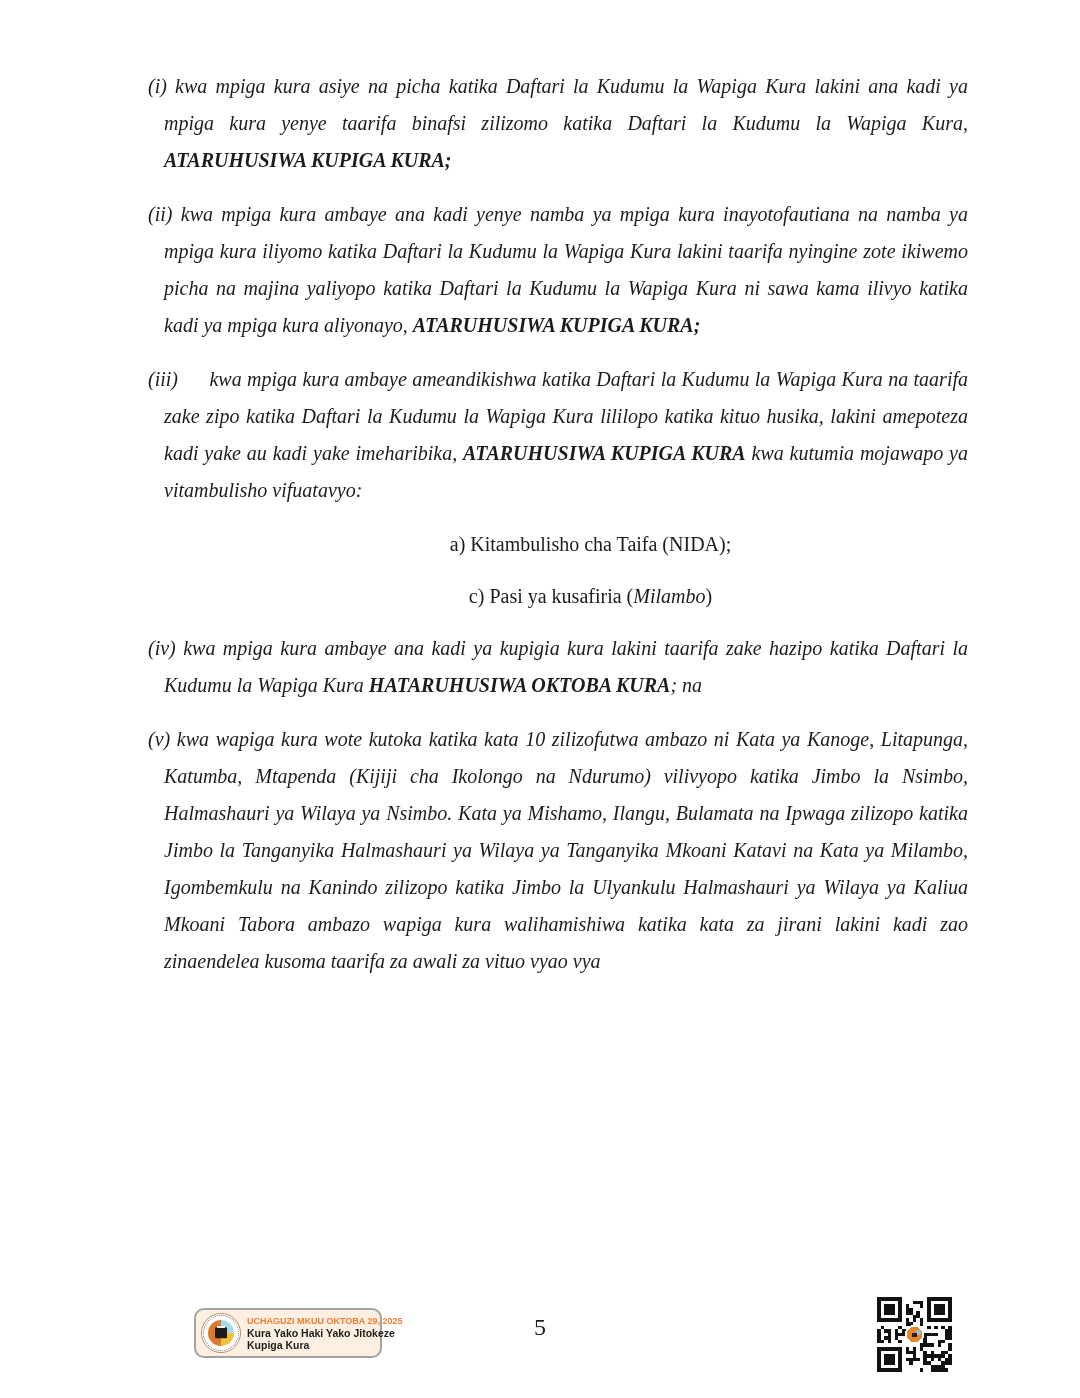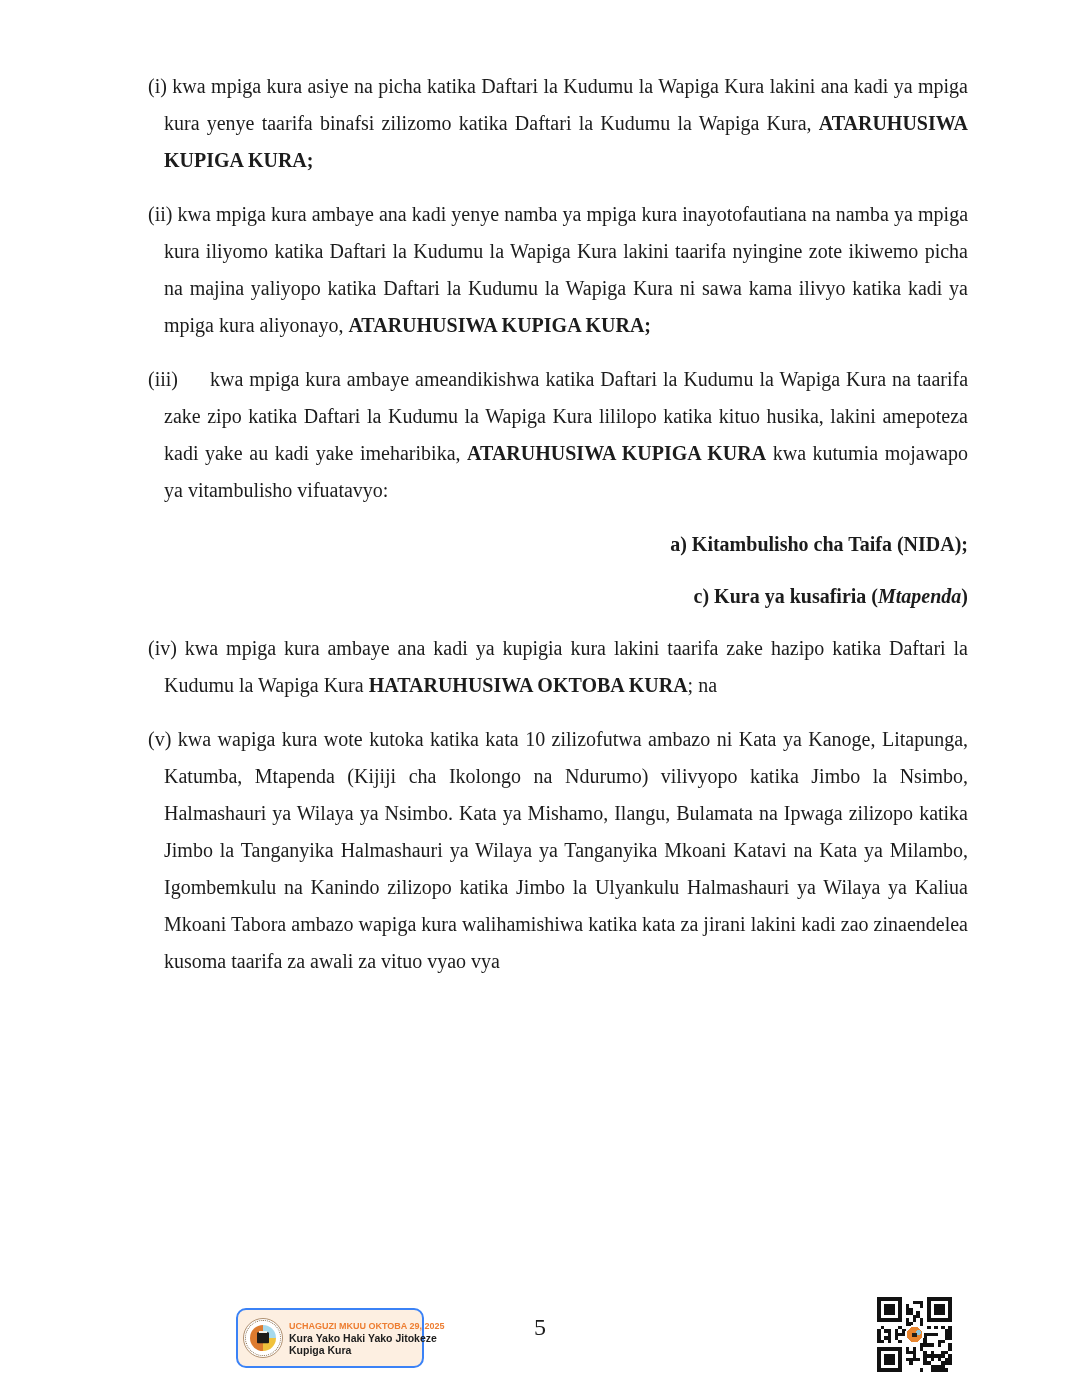--- a/index.html
+++ b/index.html
@@ -22,59 +22,58 @@
     top: 68px;
     width: 820px;
     font-size: 20px;
     line-height: 37px;
   }
   .item {
     text-align: justify;
     padding-left: 16px;
     text-indent: -16px;
     margin-bottom: 17px;
+    font-style: italic;
   }
   .item .marker { display: inline; }
   .item.wide .marker {
     display: inline-block;
     width: 56px;
     text-indent: 0;
   }
   .subitem {
     margin-left: 65px;
     padding-left: 30px;
     text-indent: -30px;
     margin-bottom: 15px;
-    text-align: right;
-    font-weight: bold;
+    text-align: center;
   }
   .note {
     margin-left: 58px;
     text-align: justify;
     margin-bottom: 17px;
   }
   .b { font-weight: bold; }
   .i { font-style: italic; }
 
   
   .footer-badge {
     position: absolute;
     left: 194px;
     top: 1308px;
     width: 188px;
-    height: 60px;
+    height: 50px;
     background: #fdefe1;
-    border: 2px solid #3b82f6;
+    border: 2px solid #a3a3a3;
     border-radius: 10px;
     box-sizing: border-box;
     display: flex;
     align-items: center;
     padding: 0 8px 0 5px;
     font-family: "Liberation Sans", "DejaVu Sans", sans-serif;
-    margin-left: 42px;
   }
   .badge-logo {
     width: 40px;
     height: 40px;
     flex: none;
     border-radius: 50%;
     background: #ffffff;
     border: 1px solid #b09070;
     position: relative;
     box-sizing: border-box;
@@ -150,21 +149,21 @@
 </head>
 <body>
 
 <div class="page">
 
   <div class="doc-body" id="doc-body">
       <div class="item"><span class="marker">(i)</span> <span>kwa mpiga kura asiye na picha katika Daftari la Kudumu la Wapiga Kura lakini ana kadi ya mpiga kura yenye taarifa binafsi zilizomo katika Daftari la Kudumu la Wapiga Kura, </span><span class="b">ATARUHUSIWA KUPIGA KURA;</span></div>
       <div class="item"><span class="marker">(ii)</span> <span>kwa mpiga kura ambaye ana kadi yenye namba ya mpiga kura inayotofautiana na namba ya mpiga kura iliyomo katika Daftari la Kudumu la Wapiga Kura lakini taarifa nyingine zote ikiwemo picha na majina yaliyopo katika Daftari la Kudumu la Wapiga Kura ni sawa kama ilivyo katika kadi ya mpiga kura aliyonayo, </span><span class="b">ATARUHUSIWA KUPIGA KURA;</span></div>
       <div class="item wide"><span class="marker">(iii)</span> <span>kwa mpiga kura ambaye ameandikishwa katika Daftari la Kudumu la Wapiga Kura na taarifa zake zipo katika Daftari la Kudumu la Wapiga Kura lililopo katika kituo husika, lakini amepoteza kadi yake au kadi yake imeharibika, </span><span class="b">ATARUHUSIWA KUPIGA KURA</span><span> kwa kutumia mojawapo ya vitambulisho vifuatavyo:</span></div>
       <div class="subitem"><span class="marker">a)</span> <span>Kitambulisho cha Taifa (NIDA);</span></div>
-      <div class="subitem"><span class="marker">c)</span> <span>Kura ya kusafiria (</span><span class="i">Mtapenda</span><span>)</span></div>
+      <div class="subitem"><span class="marker">c)</span> <span>Pasi ya kusafiria (</span><span class="i">Milambo</span><span>)</span></div>
       <div class="item"><span class="marker">(iv)</span> <span>kwa mpiga kura ambaye ana kadi ya kupigia kura lakini taarifa zake hazipo katika Daftari la Kudumu la Wapiga Kura </span><span class="b">HATARUHUSIWA OKTOBA KURA</span><span>; na</span></div>
       <div class="item"><span class="marker">(v)</span> <span>kwa wapiga kura wote kutoka katika kata 10 zilizofutwa ambazo ni Kata ya Kanoge, Litapunga, Katumba, Mtapenda (Kijiji cha Ikolongo na Ndurumo) vilivyopo katika Jimbo la Nsimbo, Halmashauri ya Wilaya ya Nsimbo. Kata ya Mishamo, Ilangu, Bulamata na Ipwaga zilizopo katika Jimbo la Tanganyika Halmashauri ya Wilaya ya Tanganyika Mkoani Katavi na Kata ya Milambo, Igombemkulu na Kanindo zilizopo katika Jimbo la Ulyankulu Halmashauri ya Wilaya ya Kaliua Mkoani Tabora ambazo wapiga kura walihamishiwa katika kata za jirani lakini kadi zao zinaendelea kusoma taarifa za awali za vituo vyao vya</span></div>
     </div>
 
   <div class="footer-badge">
     <div class="badge-logo">
       <div class="ring"></div>
       <div class="inner"></div>
       <div class="ballot"></div>
       <div class="slot"></div>

